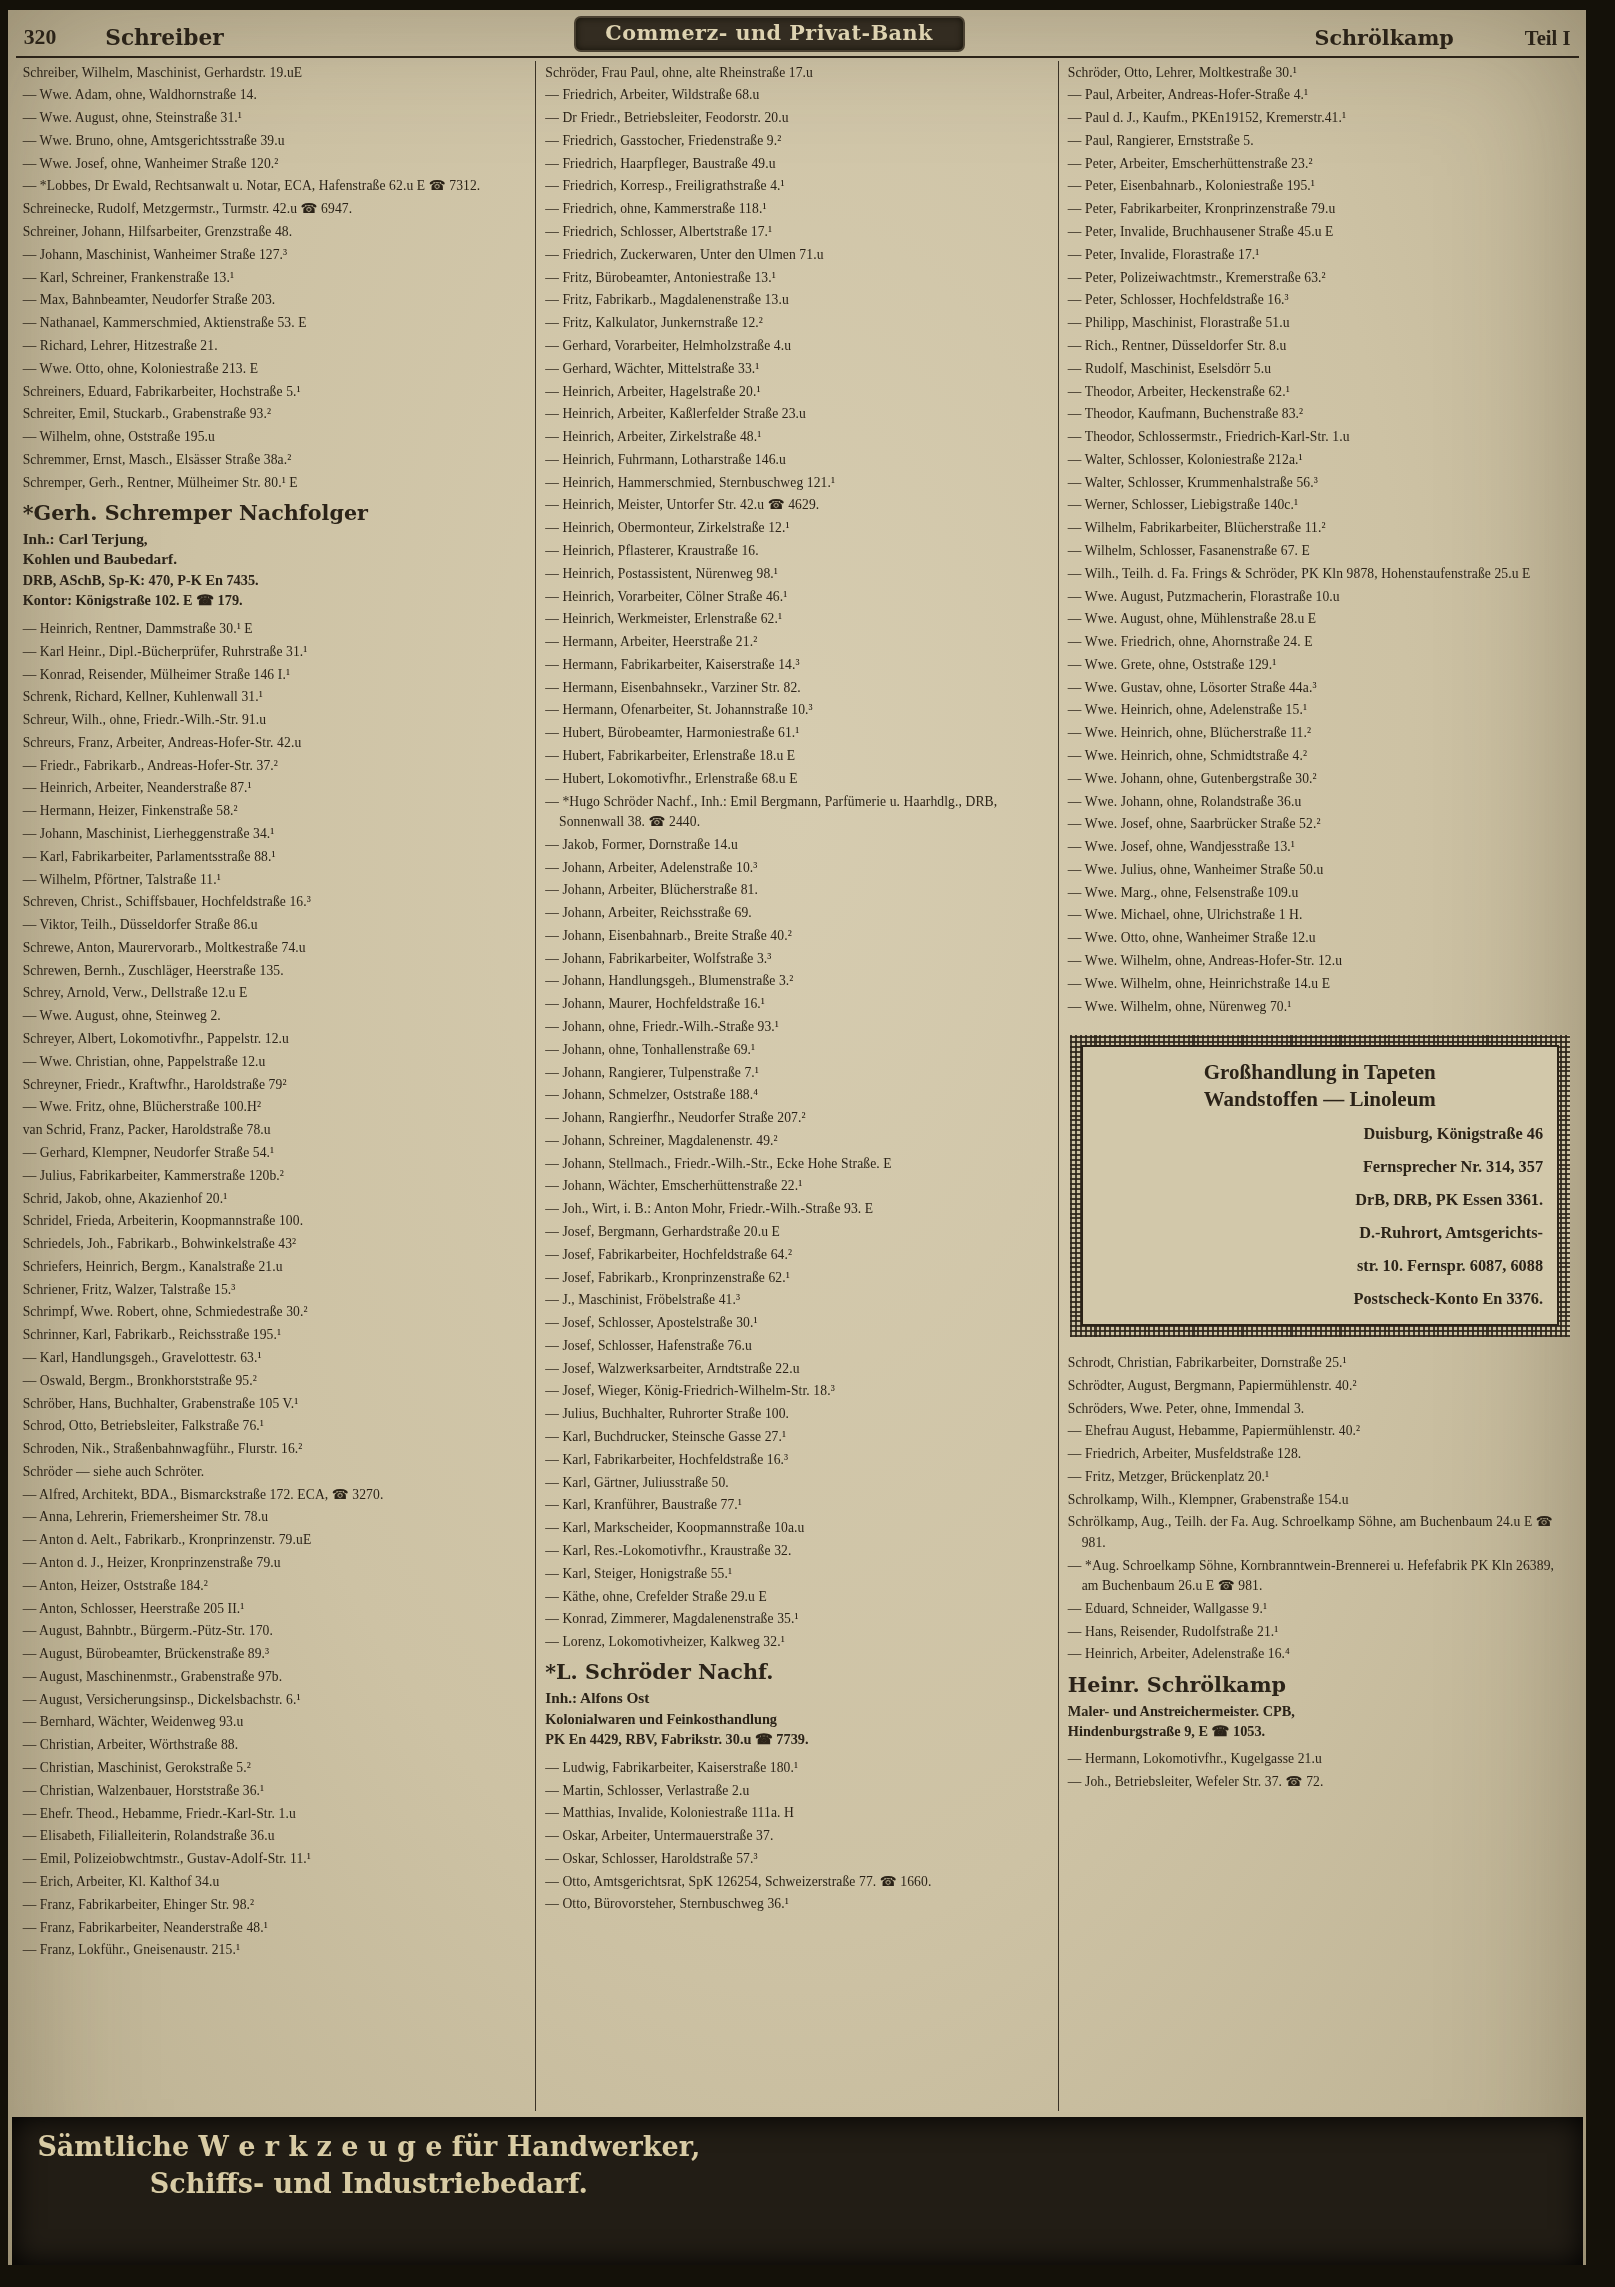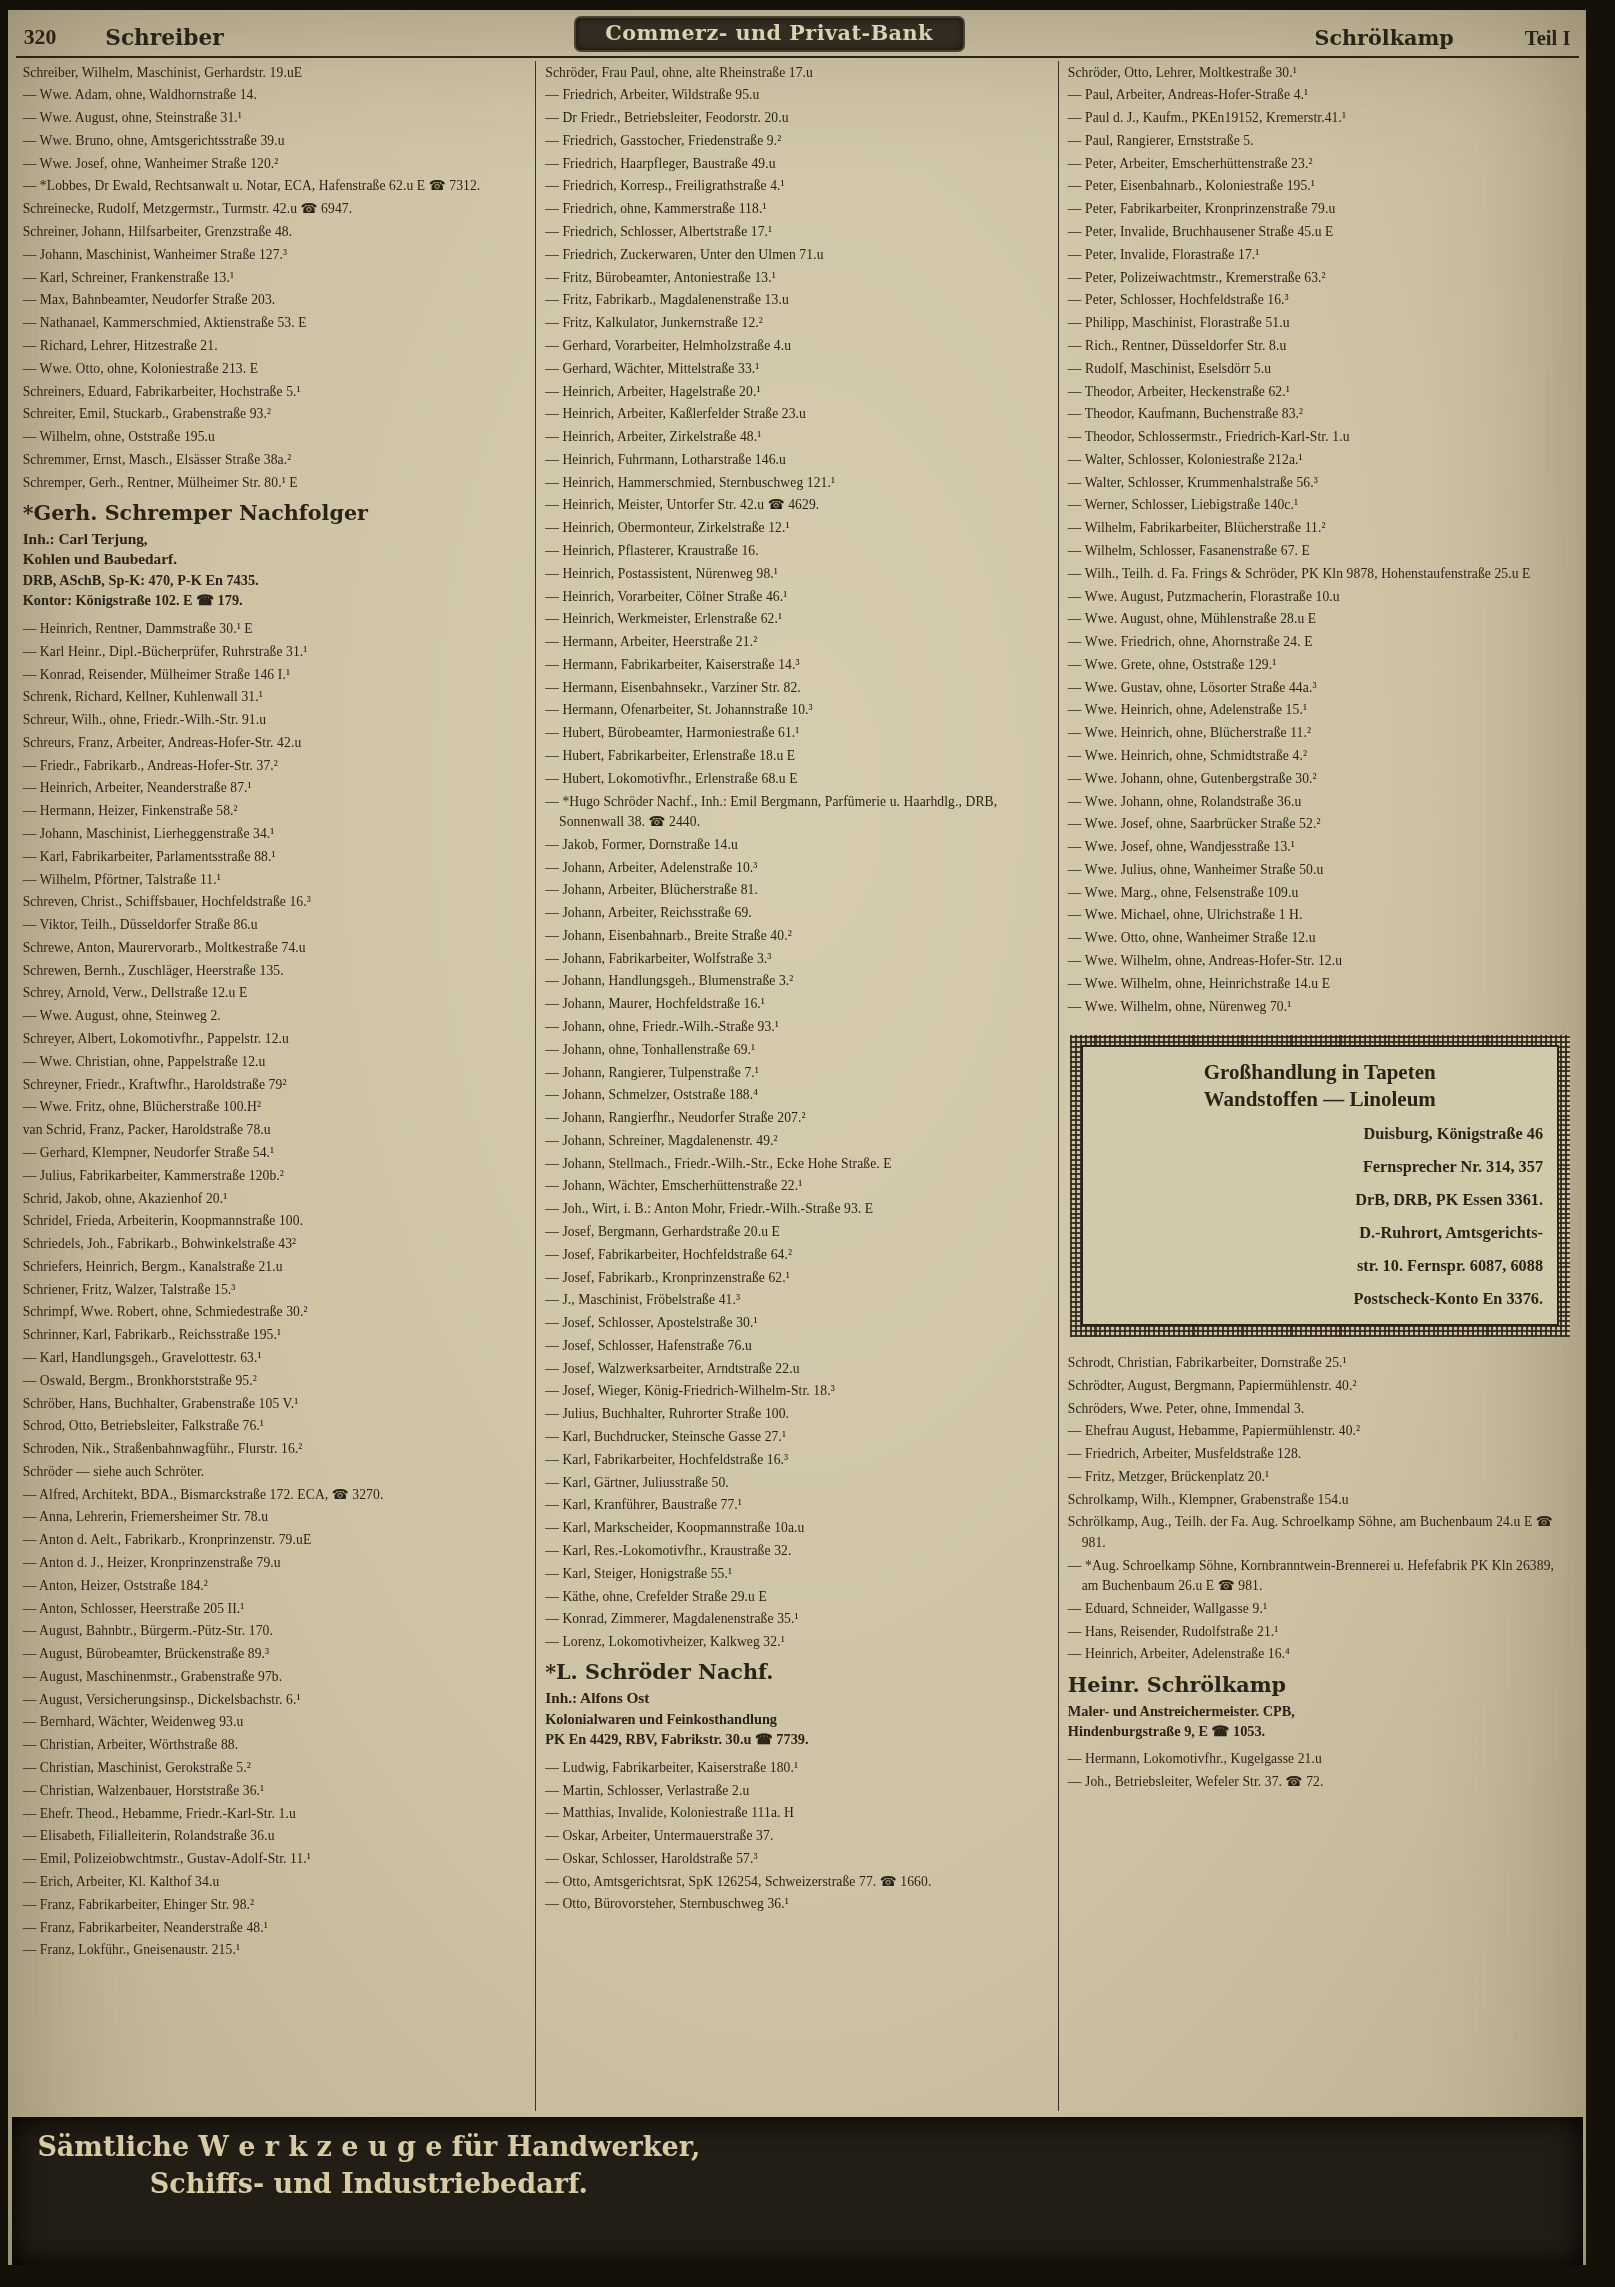--- a/index.html
+++ b/index.html
@@ -145,21 +145,21 @@
           <div class="entry">— Ehefr. Theod., Hebamme, Friedr.-Karl-Str. 1.u</div>
           <div class="entry">— Elisabeth, Filialleiterin, Rolandstraße 36.u</div>
           <div class="entry">— Emil, Polizeiobwchtmstr., Gustav-Adolf-Str. 11.¹</div>
           <div class="entry">— Erich, Arbeiter, Kl. Kalthof 34.u</div>
           <div class="entry">— Franz, Fabrikarbeiter, Ehinger Str. 98.²</div>
           <div class="entry">— Franz, Fabrikarbeiter, Neanderstraße 48.¹</div>
           <div class="entry">— Franz, Lokführ., Gneisenaustr. 215.¹</div>
         </section>
       <section class="col" id="col2">
           <div class="entry">Schröder, Frau Paul, ohne, alte Rheinstraße 17.u</div>
-          <div class="entry">— Friedrich, Arbeiter, Wildstraße 95.u</div>
+          <div class="entry">— Friedrich, Arbeiter, Wildstraße 68.u</div>
           <div class="entry">— Dr Friedr., Betriebsleiter, Feodorstr. 20.u</div>
           <div class="entry">— Friedrich, Gasstocher, Friedenstraße 9.²</div>
           <div class="entry">— Friedrich, Haarpfleger, Baustraße 49.u</div>
           <div class="entry">— Friedrich, Korresp., Freiligrathstraße 4.¹</div>
           <div class="entry">— Friedrich, ohne, Kammerstraße 118.¹</div>
           <div class="entry">— Friedrich, Schlosser, Albertstraße 17.¹</div>
           <div class="entry">— Friedrich, Zuckerwaren, Unter den Ulmen 71.u</div>
           <div class="entry">— Fritz, Bürobeamter, Antoniestraße 13.¹</div>
           <div class="entry">— Fritz, Fabrikarb., Magdalenenstraße 13.u</div>
           <div class="entry">— Fritz, Kalkulator, Junkernstraße 12.²</div>

